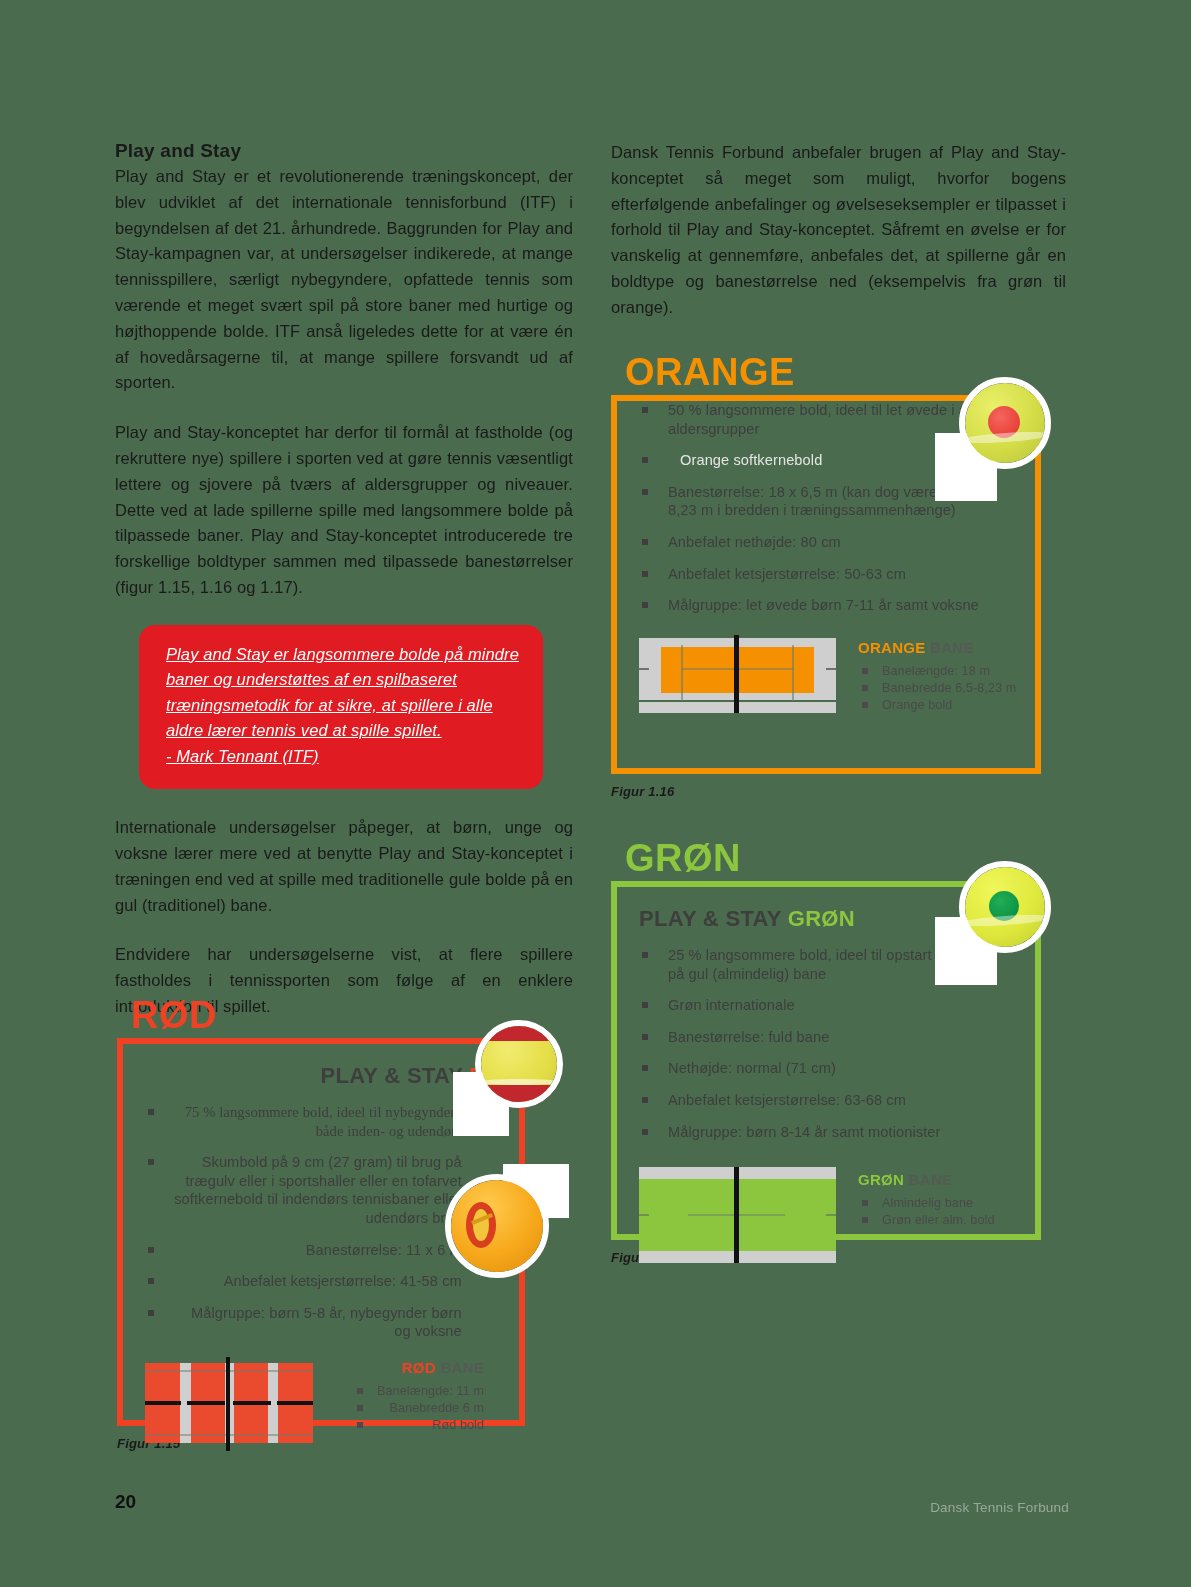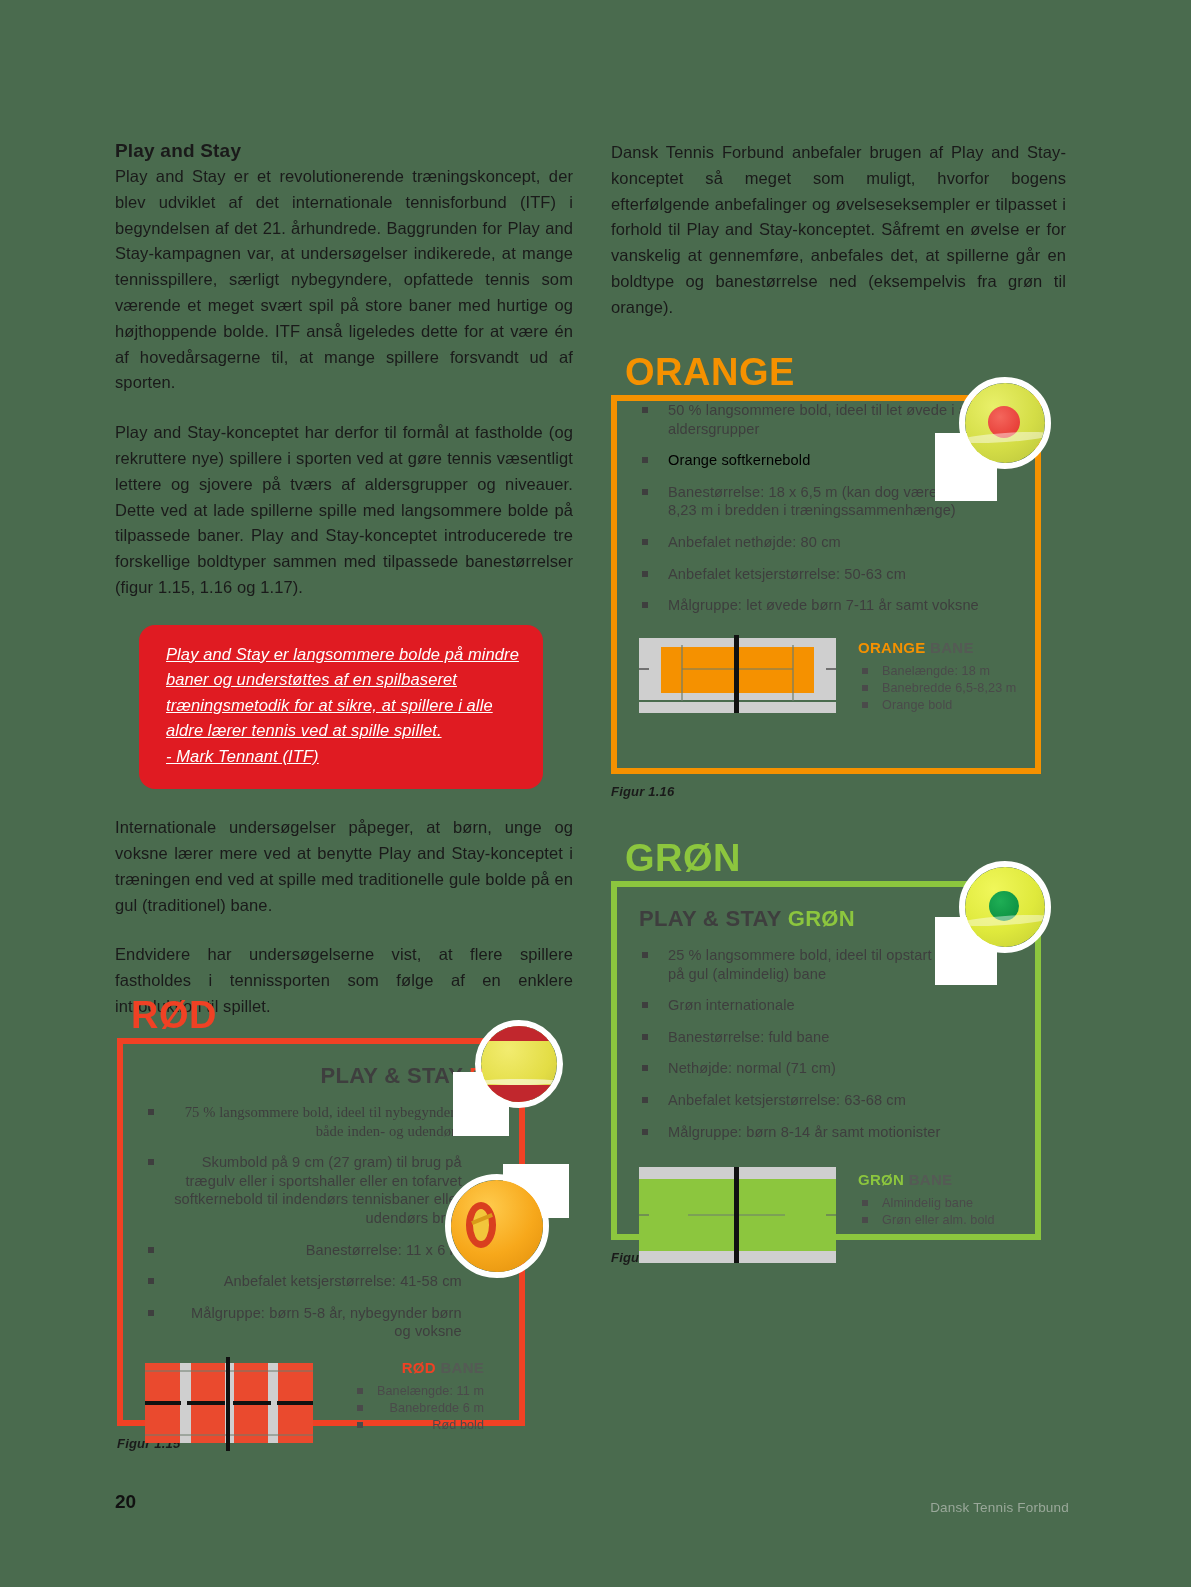--- a/index.html
+++ b/index.html
@@ -132,21 +132,21 @@
     <p class="body">Dansk Tennis Forbund anbefaler brugen af Play and Stay-konceptet så meget som muligt, hvorfor bogens efterfølgende anbefalinger og øvelseseksempler er tilpasset i forhold til Play and Stay-konceptet. Såfremt en øvelse er for vanskelig at gennemføre, anbefales det, at spillerne går en boldtype og banestørrelse ned (eksempelvis fra grøn til orange).</p>
   </div>
 
   <div class="block" style="left:611px;top:352px;width:430px;">
     <div class="bigtitle" style="color:#f59100;">ORANGE</div>
     <div class="panel" style="border-color:#f59100;height:379px;">
 
 
       <ul class="bul" style="color:#f59100;">
         <li><span style="color:#3e3e3e;">50 % langsommere bold, ideel til let øvede i alle aldersgrupper</span></li>
-        <li><span style="color:#000000;">Orange softkernebold</span></li>
+        <li><span style="color:#e5e5e5;margin-left:12px;">Orange softkernebold</span></li>
         <li><span style="color:#3e3e3e;">Banestørrelse: 18 x 6,5 m (kan dog være op til 8,23 m i bredden i træningssammenhænge)</span></li>
         <li><span style="color:#3e3e3e;">Anbefalet nethøjde: 80 cm</span></li>
         <li><span style="color:#3e3e3e;">Anbefalet ketsjerstørrelse: 50-63 cm</span></li>
         <li><span style="color:#3e3e3e;">Målgruppe: let øvede børn 7-11 år samt voksne</span></li>
       </ul>
 
       <div class="court-row">
 
         <svg width="197" height="78" viewBox="0 0 197 78">
           <rect x="0" y="3" width="197" height="62" fill="#cfcfcf"></rect>

